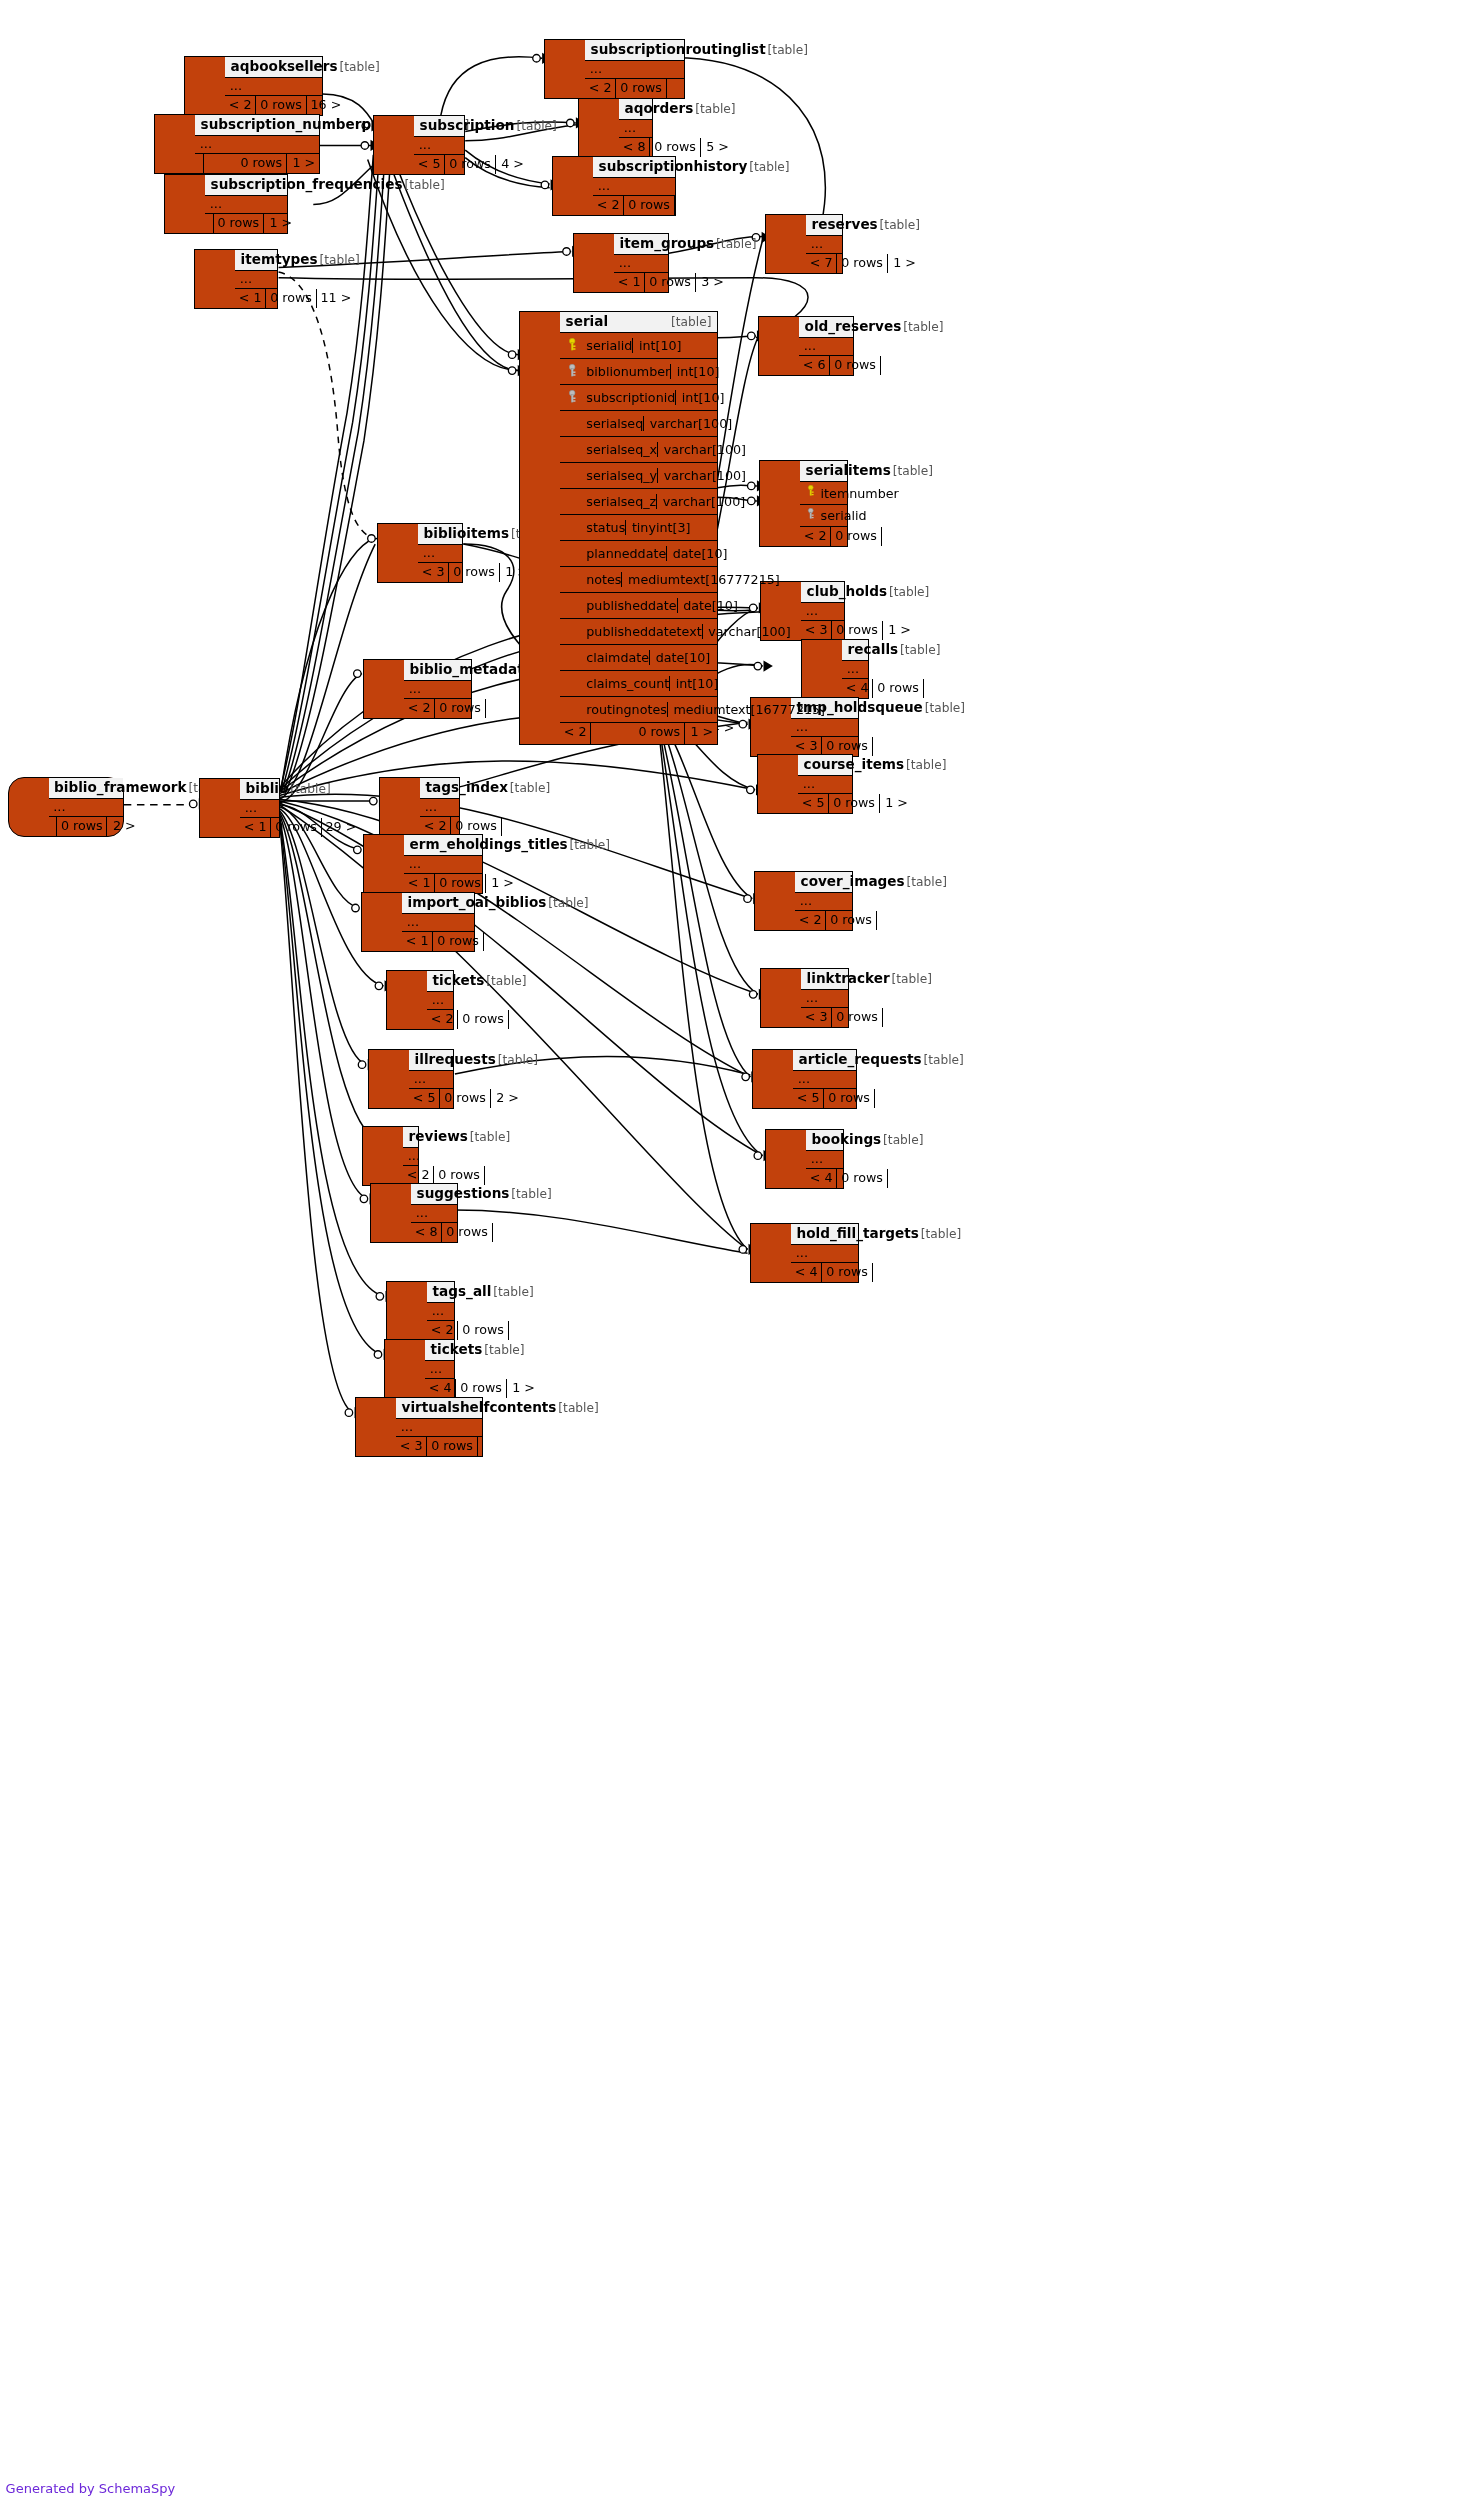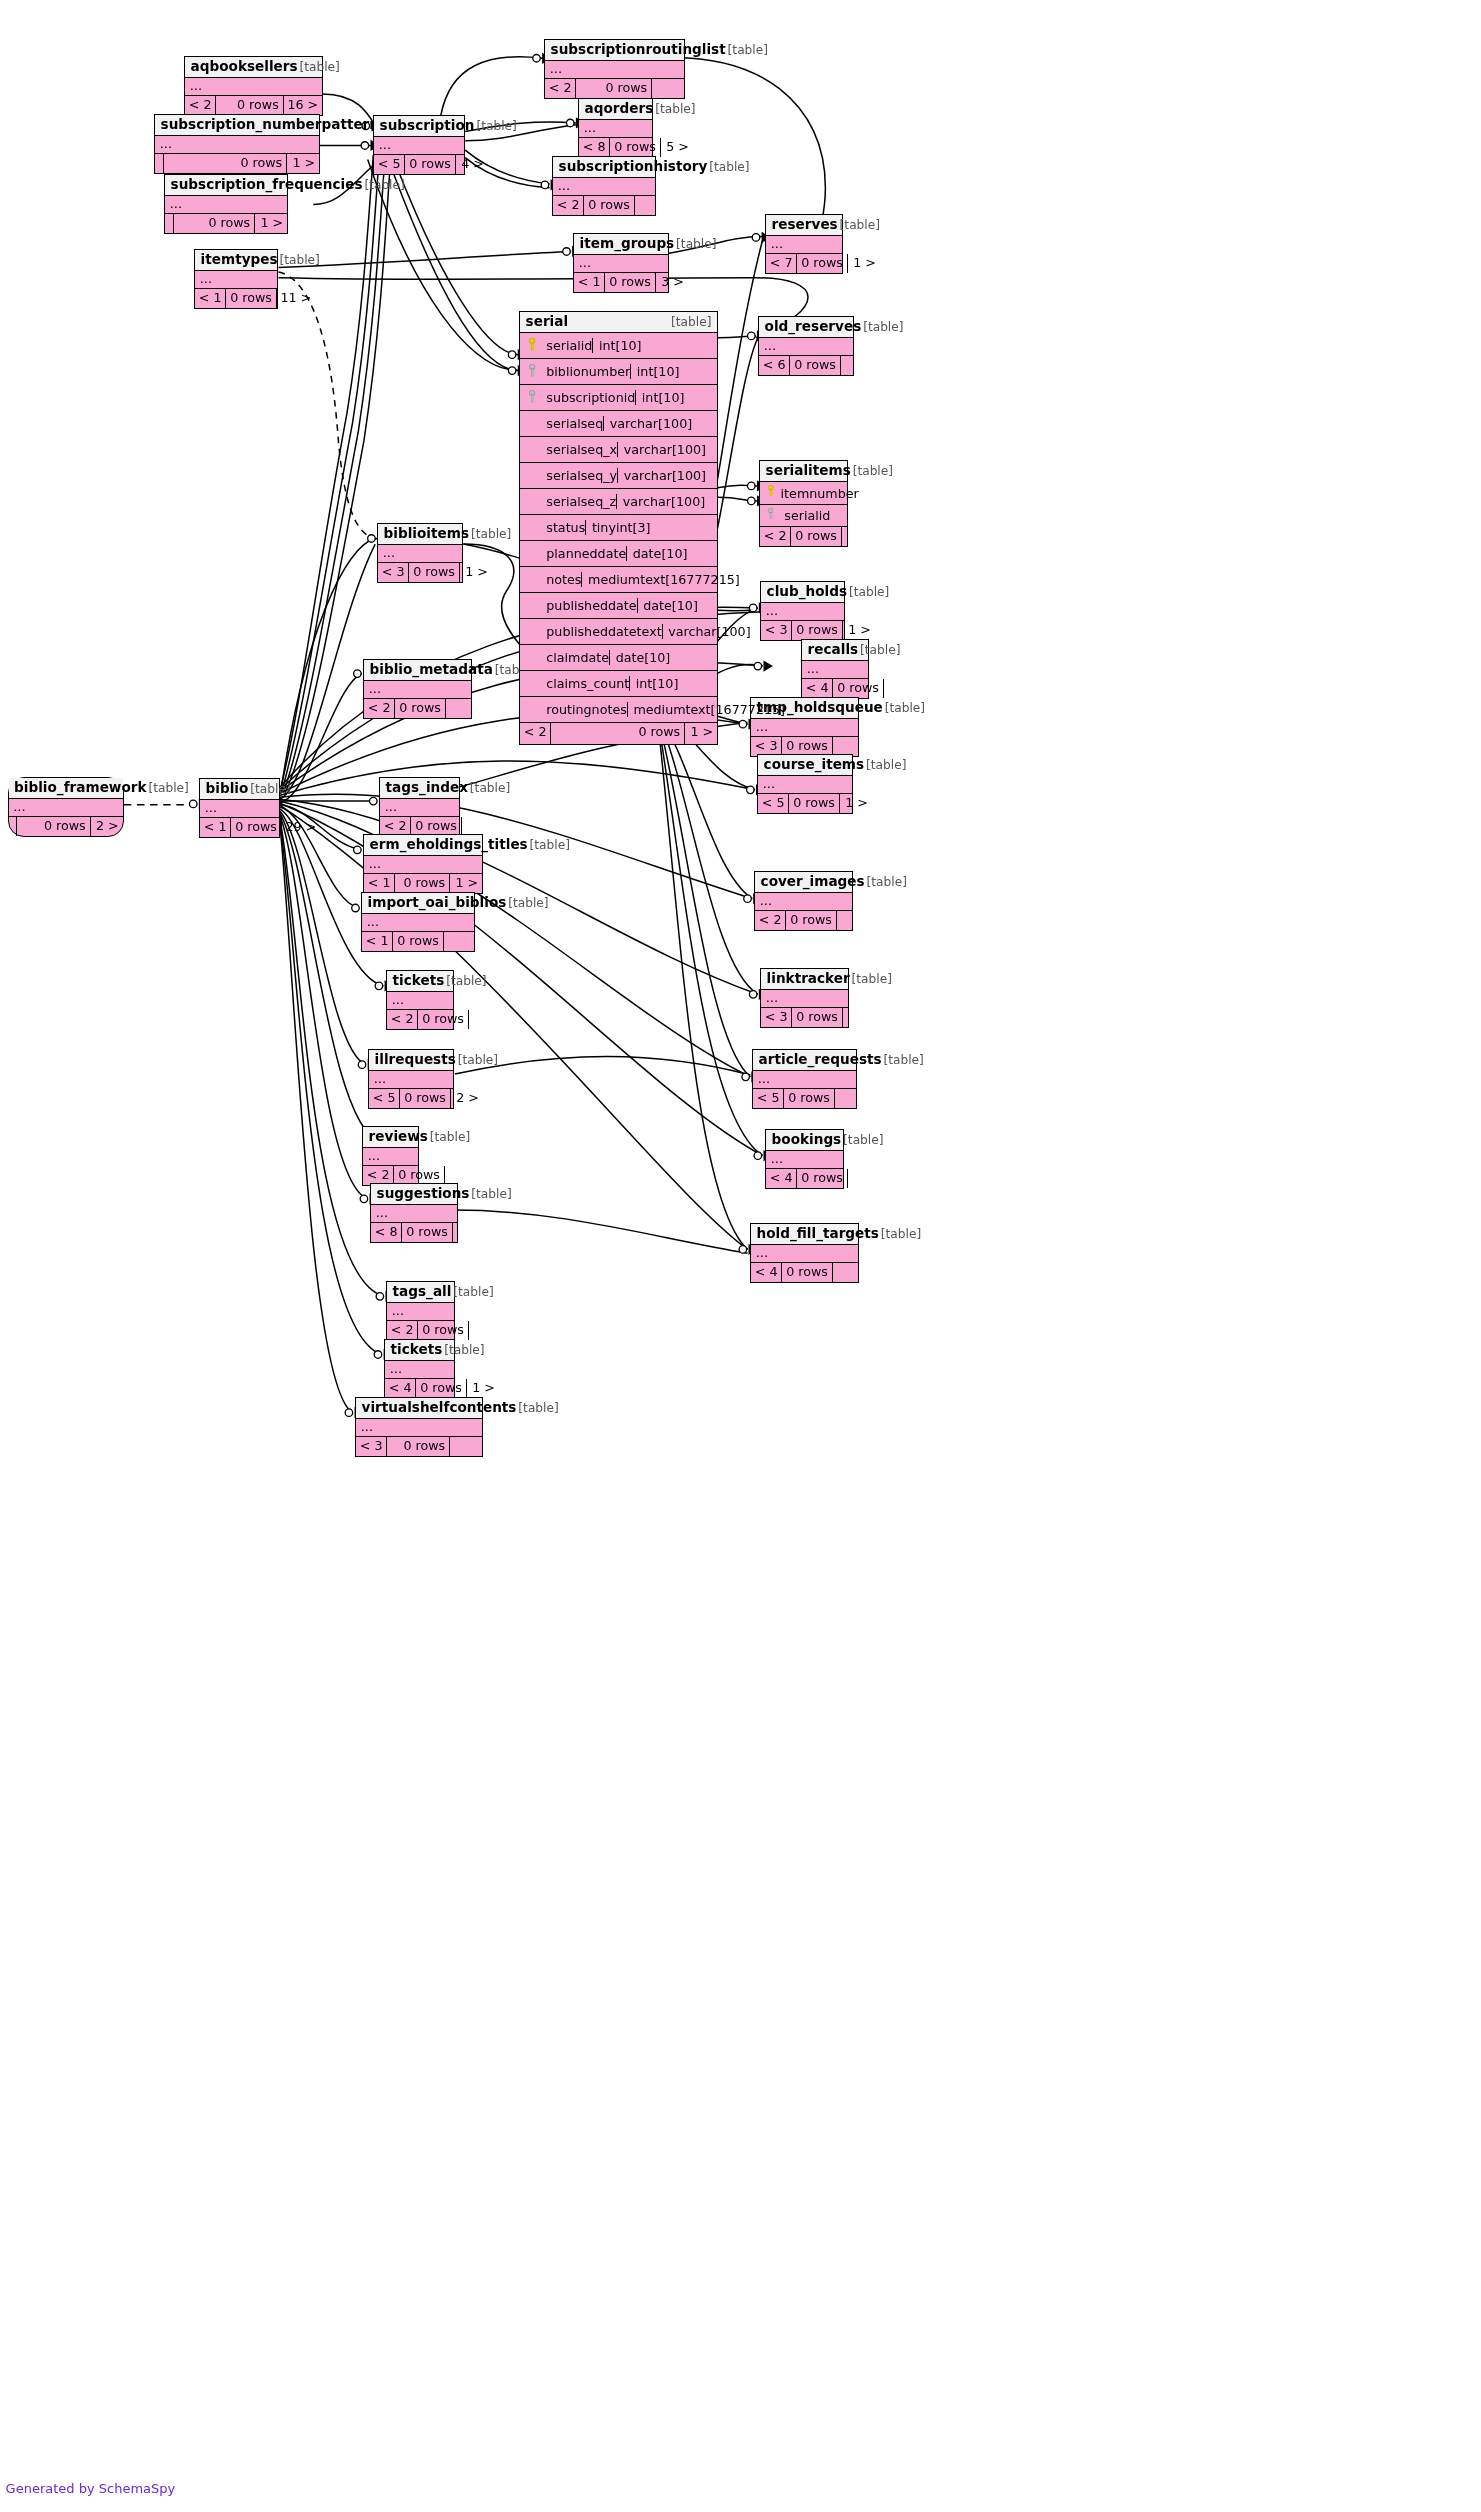--- a/index.html
+++ b/index.html
@@ -18,23 +18,24 @@
   #edges {
     position: absolute;
     left: 0; top: 0;
     width: 1481px;
     height: 2512px;
     pointer-events: none;
   }
   .tbl {
     position: absolute;
     border: 1.5px solid #000000;
-    background: #f9a8d4;
+    background: #c2410c;
     box-sizing: border-box;
     z-index: 5;
+    padding-left: 40px;
   }
   .tbl .hdr {
     background: #f2f2f2;
     border-bottom: 1.5px solid #000000;
     padding: 1.9px 5.6px 2.8px 5.6px;
     white-space: nowrap;
     display: flex;
     align-items: baseline;
     justify-content: space-between;
     line-height: 1.15;
@@ -392,21 +393,21 @@
           <span class="tname">aqorders</span>
           <span class="ttype">[table]</span>
         </div>
         <div class="ellip">...</div>
         <div class="foot">
           <div class="fleft">&lt; 8</div>
           <div class="fmid">0 rows</div>
           <div class="fright">5 &gt;</div>
         </div>
       </div>
-      <div class="tbl" style="left: 552px; top: 156px; width: 104px;">
+      <div class="tbl" style="left: 552px; top: 156px; width: 124px;">
         <div class="hdr">
           <span class="tname">subscriptionhistory</span>
           <span class="ttype">[table]</span>
         </div>
         <div class="ellip">...</div>
         <div class="foot">
           <div class="fleft">&lt; 2</div>
           <div class="fmid">0 rows</div>
           <div class="fright"></div>
         </div>

